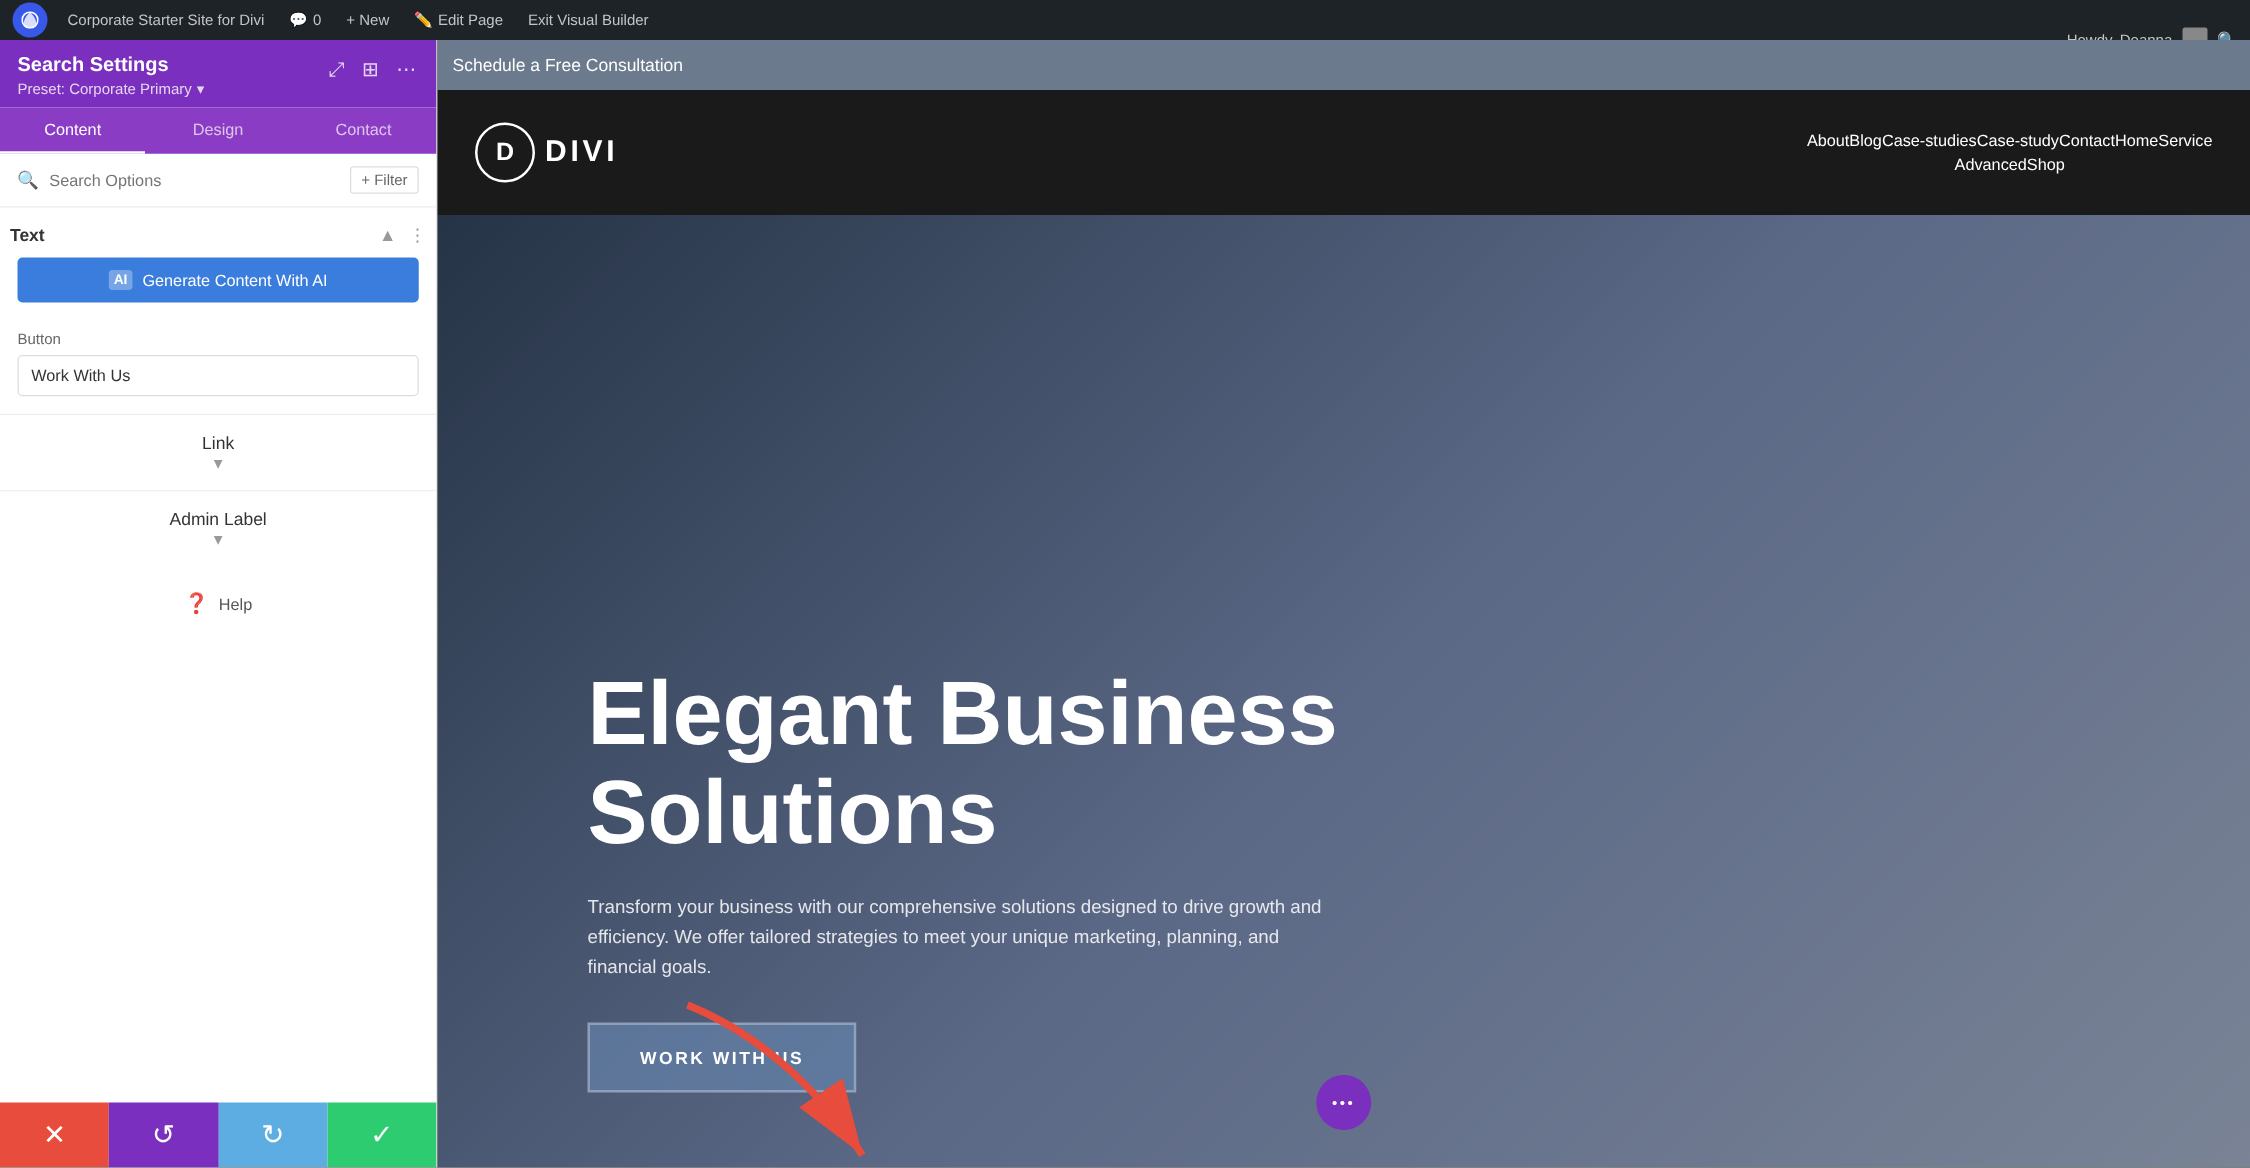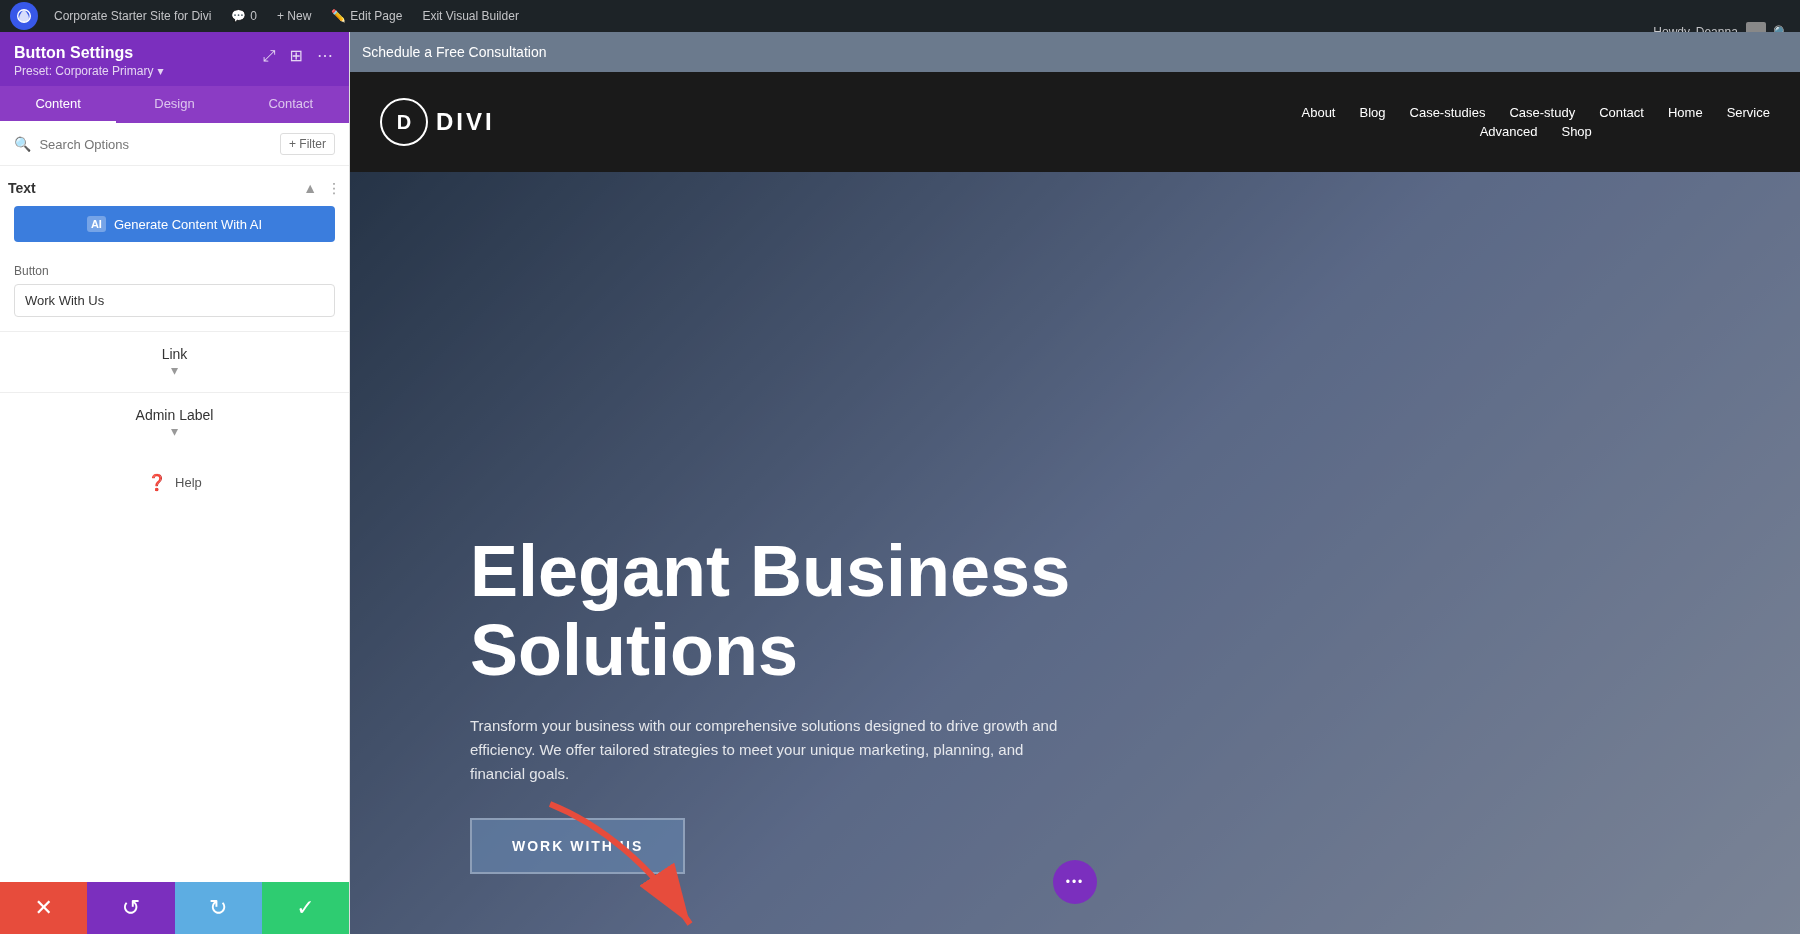--- a/index.html
+++ b/index.html
@@ -329,21 +329,20 @@
       letter-spacing: 3px;
     }
     .nav-links {
       display: flex;
       align-items: center;
       flex-direction: column;
       gap: 4px;
     }
     .nav-row {
       display: flex;
-      gap: 24px;
     }
     .nav-link {
       color: white;
       font-size: 13px;
       cursor: pointer;
       text-decoration: none;
       white-space: nowrap;
     }
     .contact-us-btn {
       border: 2px solid white;
@@ -469,21 +468,21 @@
   </div>
 </div>
 
 <div class="main-layout">
 
   <div class="left-panel">
 
     <div class="panel-header">
       <div class="panel-header-row">
         <div>
-          <div class="panel-title">Button Settings</div>
+          <div class="panel-title">Search Settings</div>
           <div class="panel-preset">
             <span>Preset: Corporate Primary</span>
             <span>▾</span>
           </div>
         </div>
         <div style="display:flex;gap:10px;align-items:center;">
           <span class="panel-header-icon-btn">⤢</span>
           <span class="panel-header-icon-btn">⊞</span>
           <span class="panel-header-icon-btn">⋯</span>
         </div>

